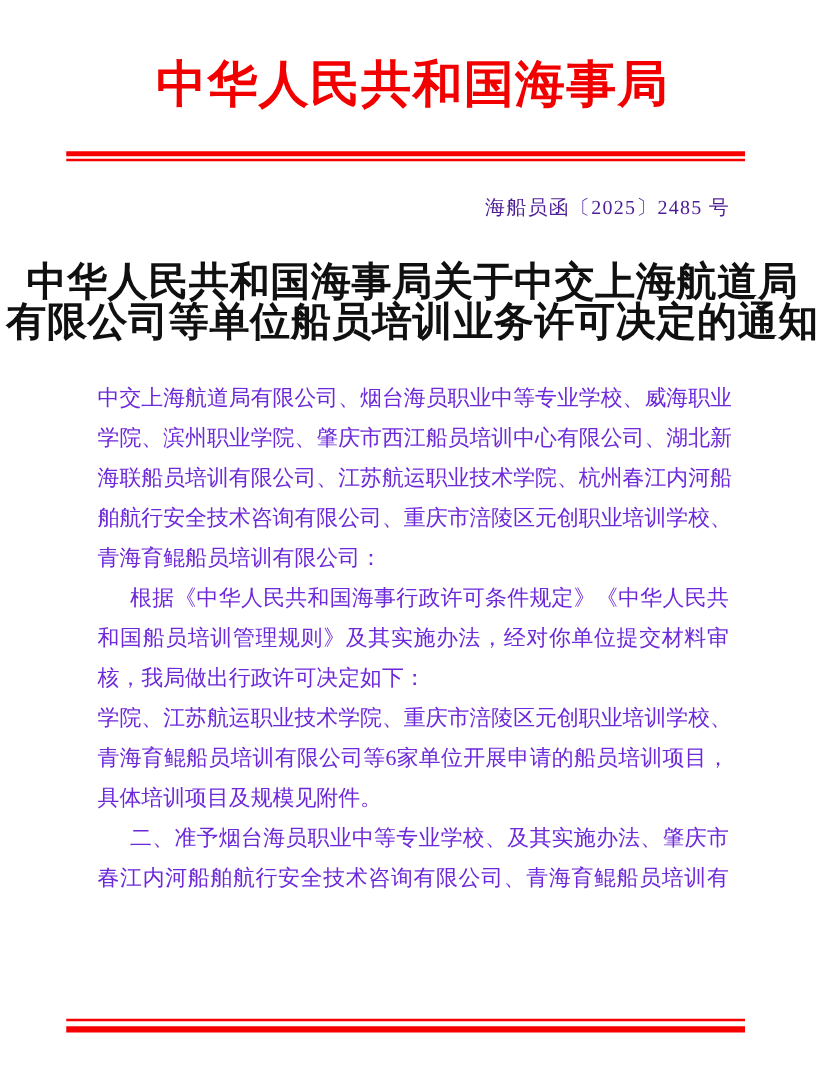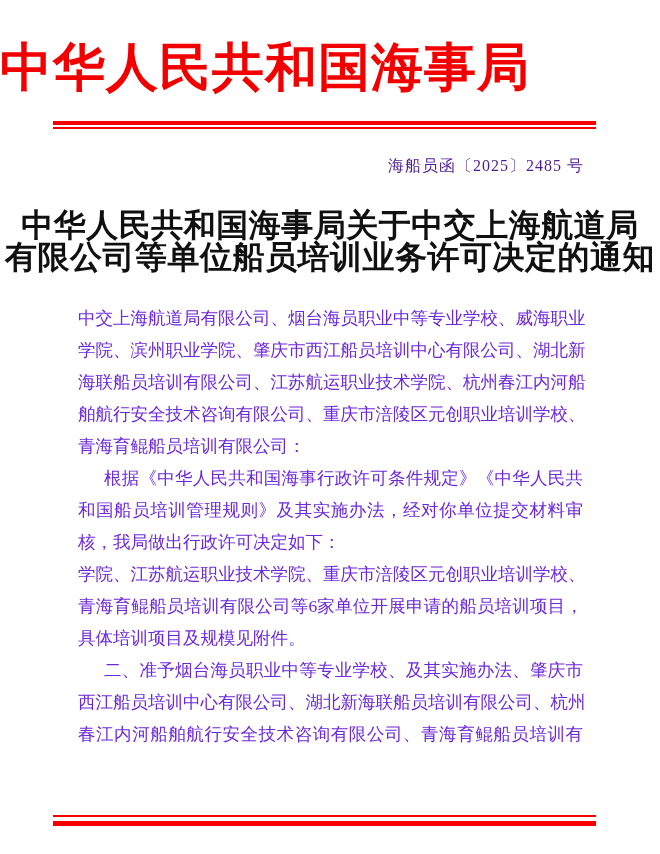--- a/index.html
+++ b/index.html
@@ -14,22 +14,22 @@
     background: #ffffff;
     overflow: hidden;
     font-family: "Liberation Serif", "DejaVu Serif", serif;
     color: #1b1b1b;
   }
   .masthead {
     position: absolute;
     top: 28px;
     left: 0;
     right: 0;
-    text-align: left;
-    font-size: 52px;
+    text-align: center;
+    font-size: 40px;
     line-height: 80px;
     font-weight: 700;
     letter-spacing: 1px;
     color: #f20000;
     white-space: nowrap;
   }
   .rule {
     position: absolute;
     left: 53px;
     width: 543px;
@@ -113,21 +113,20 @@
 
     <div class="ln j ind">根据《中华人民共和国海事行政许可条件规定》《中华人民共</div>
     <div class="ln j">和国船员培训管理规则》及其实施办法，经对你单位提交材料审</div>
     <div class="ln">核，我局做出行政许可决定如下：</div>
 
     <div class="ln j">学院、江苏航运职业技术学院、重庆市涪陵区元创职业培训学校、</div>
     <div class="ln j">青海育鲲船员培训有限公司等6家单位开展申请的船员培训项目，</div>
     <div class="ln">具体培训项目及规模见附件。</div>
 
     <div class="ln j ind">二、准予烟台海员职业中等专业学校、及其实施办法、肇庆市</div>
-    <div class="ln j">西江船员培训中心有限公司、湖北新海联船员培训有限公司、杭州</div>
     <div class="ln j">春江内河船舶航行安全技术咨询有限公司、青海育鲲船员培训有</div>
   </div>
 
   <div class="rule rule-bottom">
     <div class="bar thin"></div>
     <div class="bar thick"></div>
   </div>
 
 </div>
 

